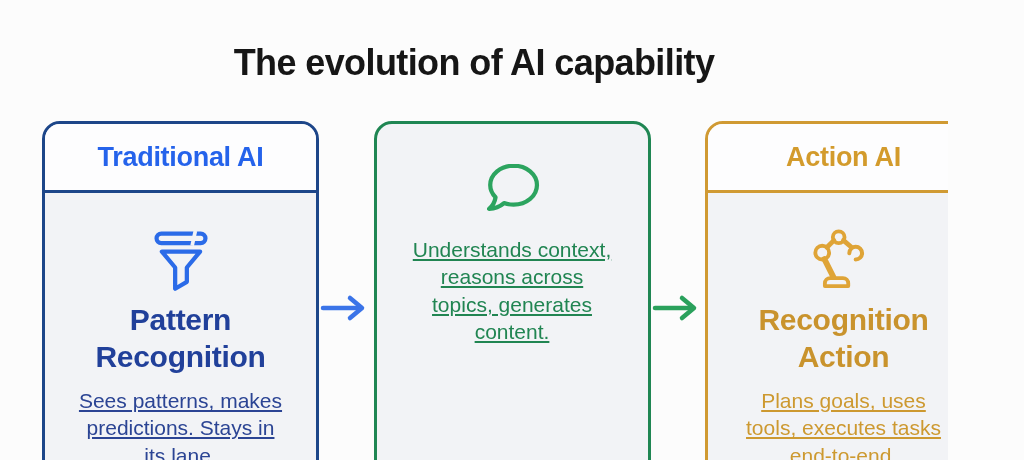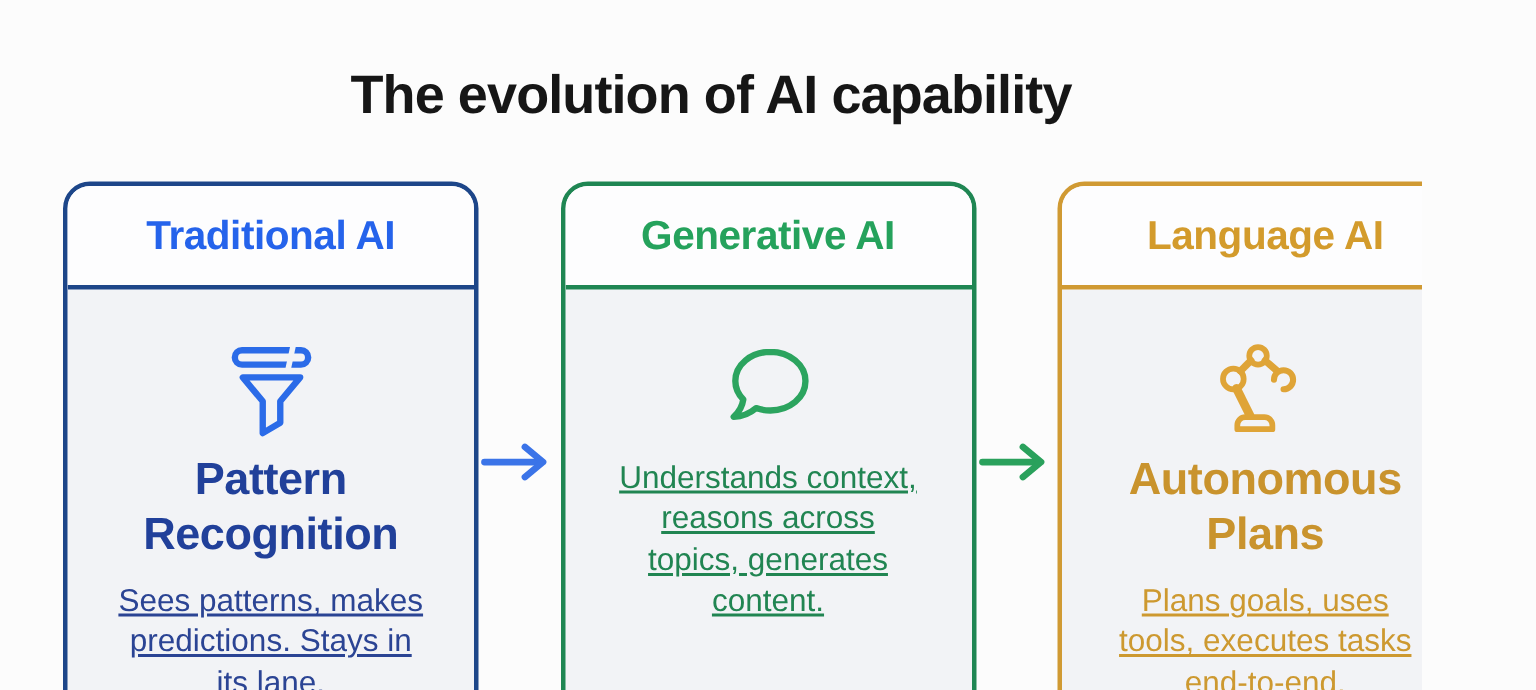--- a/index.html
+++ b/index.html
@@ -135,62 +135,59 @@
     </div>
 
     <div class="arrow" style="color: rgb(59, 116, 232);">
       <svg viewBox="0 0 52 30" fill="none" stroke="currentColor" stroke-width="4.5" stroke-linecap="round" stroke-linejoin="round">
         <line x1="3" y1="15" x2="40" y2="15"></line>
         <polyline points="30,5 42,15 30,25"></polyline>
       </svg>
     </div>
 
     <div class="card" style="border-color: rgb(31, 134, 83); background-color: rgb(242, 243, 246);">
-      <div class="card-header" style="border-bottom-color: rgb(31, 134, 83); background-color: rgb(253, 253, 254); color: rgb(37, 162, 92);">
-        <span>Generative AI</span>
-      </div>
       <div class="card-body">
         <div class="icon" style="color: rgb(44, 164, 95);">
           <svg viewBox="0 0 64 64" fill="none" stroke="currentColor" stroke-width="4" stroke-linecap="round" stroke-linejoin="round">
             <path d="M33.5 9 C21.3 9 11.5 17.2 11.5 27.3 c0 4.4 1.9 8.4 5 11.6 c-0.6 4.2 -2.8 8 -6 10.9 c5.3 -0.2 10.3 -2.3 14 -5.5 c2.8 1 5.9 1.5 9 1.5 c12.2 0 22 -8.2 22 -18.5 C55.5 17.2 45.7 9 33.5 9 Z"></path>
           </svg>
         </div>
         <div class="card-desc" style="color: rgb(33, 133, 82);">Understands context, reasons across topics, generates content.</div>
       </div>
     </div>
 
     <div class="arrow" style="color: rgb(42, 161, 92);">
       <svg viewBox="0 0 52 30" fill="none" stroke="currentColor" stroke-width="4.5" stroke-linecap="round" stroke-linejoin="round">
         <line x1="3" y1="15" x2="40" y2="15"></line>
         <polyline points="30,5 42,15 30,25"></polyline>
       </svg>
     </div>
 
     <div class="card" style="border-color: rgb(208, 154, 51); background-color: rgb(242, 243, 246);">
       <div class="card-header" style="border-bottom-color: rgb(208, 154, 51); background-color: rgb(253, 253, 254); color: rgb(211, 155, 44);">
-        <span>Language AI</span>
+        <span>Action AI</span>
       </div>
       <div class="card-body">
         <div class="icon" style="color: rgb(223, 164, 55);">
           <svg viewBox="0 0 64 64" fill="none" stroke="currentColor" stroke-width="3.6" stroke-linecap="round" stroke-linejoin="round">
 
             <path d="M14 57.5 H36 V55 a5 5 0 0 0 -5 -5 H19 a5 5 0 0 0 -5 5 Z"></path>
 
             <line x1="13.5" y1="32" x2="22" y2="49" stroke-width="5.5"></line>
 
             <circle cx="11.5" cy="26" r="6.5"></circle>
 
             <line x1="16" y1="21" x2="22.5" y2="14.5" stroke-width="4.5"></line>
 
             <circle cx="27" cy="11.5" r="5.5"></circle>
 
             <line x1="31.5" y1="14.5" x2="38.5" y2="20.5" stroke-width="4.5"></line>
 
             <path d="M43 32.5 A6 6 0 1 0 37 26.5" stroke-width="3.8"></path>
           </svg>
         </div>
-        <div class="card-heading" style="color: rgb(201, 147, 45);">Autonomous Plans</div>
+        <div class="card-heading" style="color: rgb(201, 147, 45);">Recognition Action</div>
         <div class="card-desc" style="color: rgb(205, 153, 48);">Plans goals, uses tools, executes tasks end-to-end.</div>
       </div>
     </div>
 
   </div>
 </div>
 
 </body></html>

